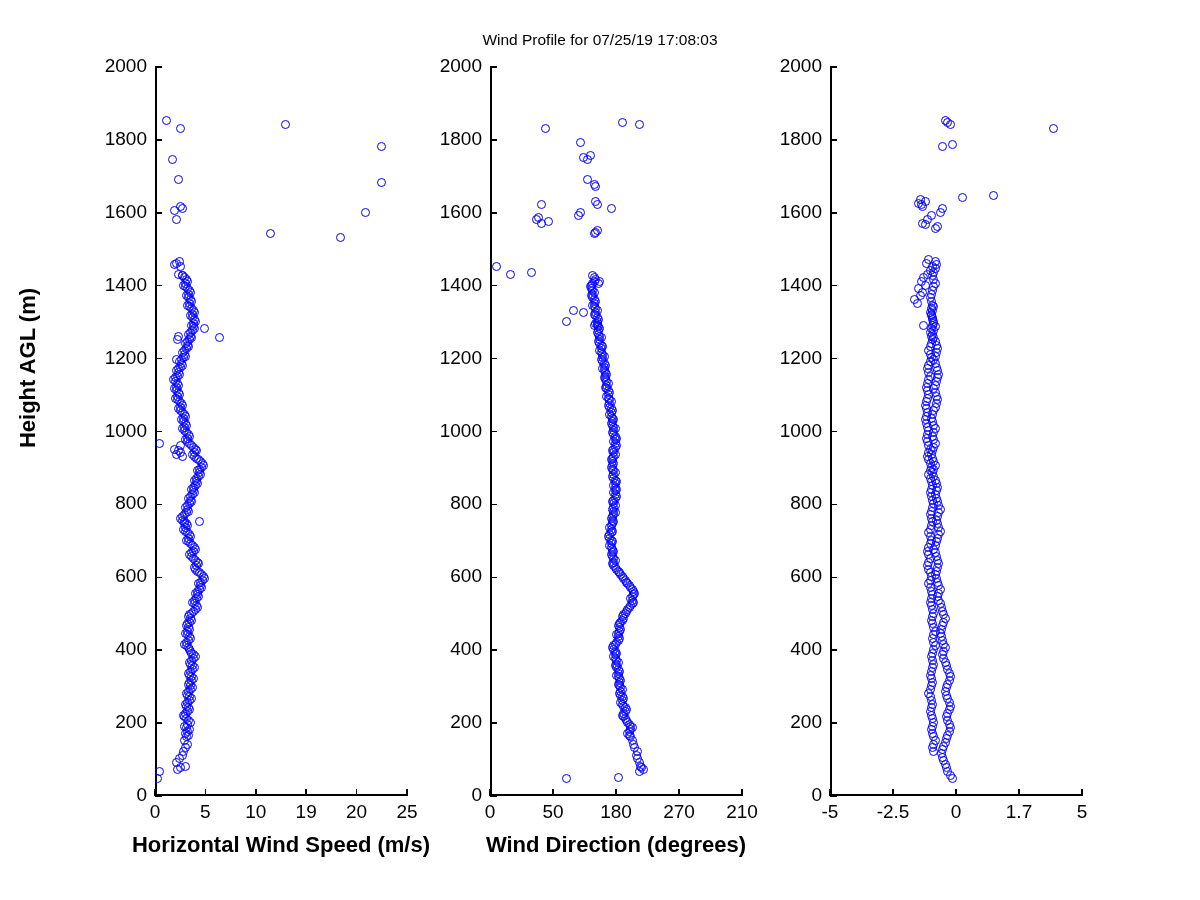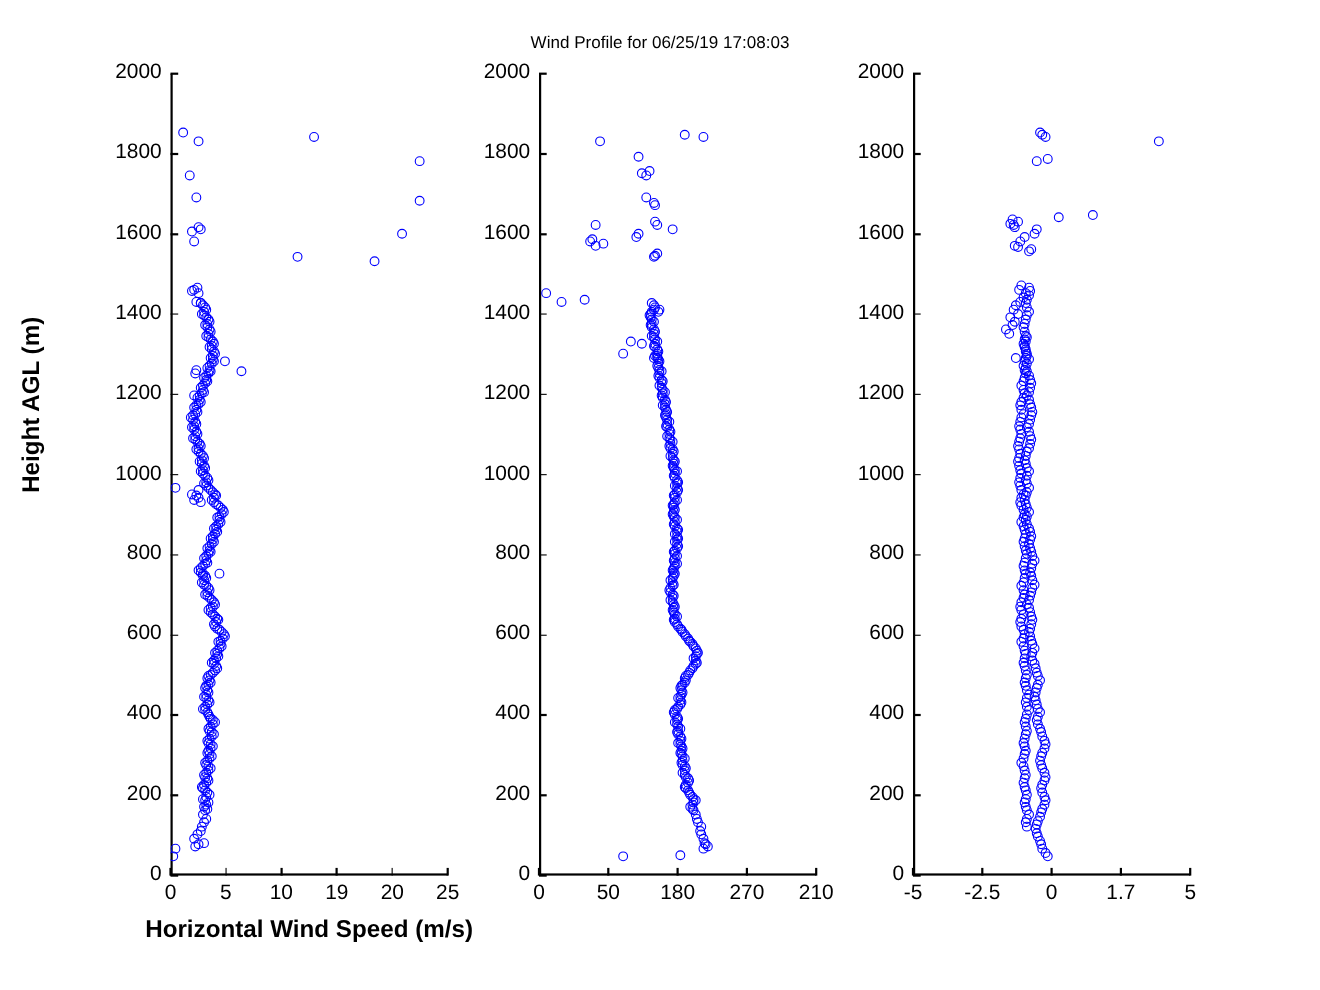--- a/index.html
+++ b/index.html
@@ -123,21 +123,21 @@
     margin-left: -5.2px;
     margin-top: -5.2px;
     background: transparent;
   }
 </style>
 </head>
 <body>
 
 <div id="figure">
 
-  <div id="figure-title">Wind Profile for  06/25/19 17:08:03</div>
+  <div id="figure-title">Wind Profile for  07/25/19 17:08:03</div>
 
   <div id="yaxis-title">Height AGL (m)</div>
 
   <div class="panel" id="panel-0" style="left:155px; width:252px;">
     <div class="axis-line-y"></div>
     <div class="axis-line-x" style="width:252px;"></div>
     <div class="plotbox">
         <div class="marker" style="left: 3.024px; top: 712.597px; border-color: rgb(0, 0, 255);"></div>
         <div class="marker" style="left: 5.04px; top: 705.308px; border-color: rgb(0, 0, 255);"></div>
         <div class="marker" style="left: 23.184px; top: 703.485px; border-color: rgb(0, 0, 255);"></div>
@@ -806,20 +806,21 @@
       <div class="xtick" style="left: -0.75px;"></div>
       <div class="xtick-label" style="left: 0px; top: 734px;">0</div>
       <div class="xtick" style="left: 62.25px;"></div>
       <div class="xtick-label" style="left: 63px; top: 734px;">50</div>
       <div class="xtick" style="left: 125.25px;"></div>
       <div class="xtick-label" style="left: 126px; top: 734px;">180</div>
       <div class="xtick" style="left: 188.25px;"></div>
       <div class="xtick-label" style="left: 189px; top: 734px;">270</div>
       <div class="xtick" style="left: 251.25px;"></div>
       <div class="xtick-label" style="left: 252px; top: 734px;">210</div>
+      <div class="xaxis-title" style="left: 126px; top: 765px;">Wind Direction (degrees)</div>
     </div>
 
   <div class="panel" id="panel-2" style="left:830px; width:252px;">
     <div class="axis-line-y"></div>
     <div class="axis-line-x" style="width:252px;"></div>
     <div class="plotbox">
         <div class="marker" style="left: 123.48px; top: 712.597px; border-color: rgb(0, 0, 255);"></div>
         <div class="marker" style="left: 120.96px; top: 708.952px; border-color: rgb(0, 0, 255);"></div>
         <div class="marker" style="left: 118.44px; top: 705.308px; border-color: rgb(0, 0, 255);"></div>
         <div class="marker" style="left: 117.18px; top: 701.663px; border-color: rgb(0, 0, 255);"></div>

